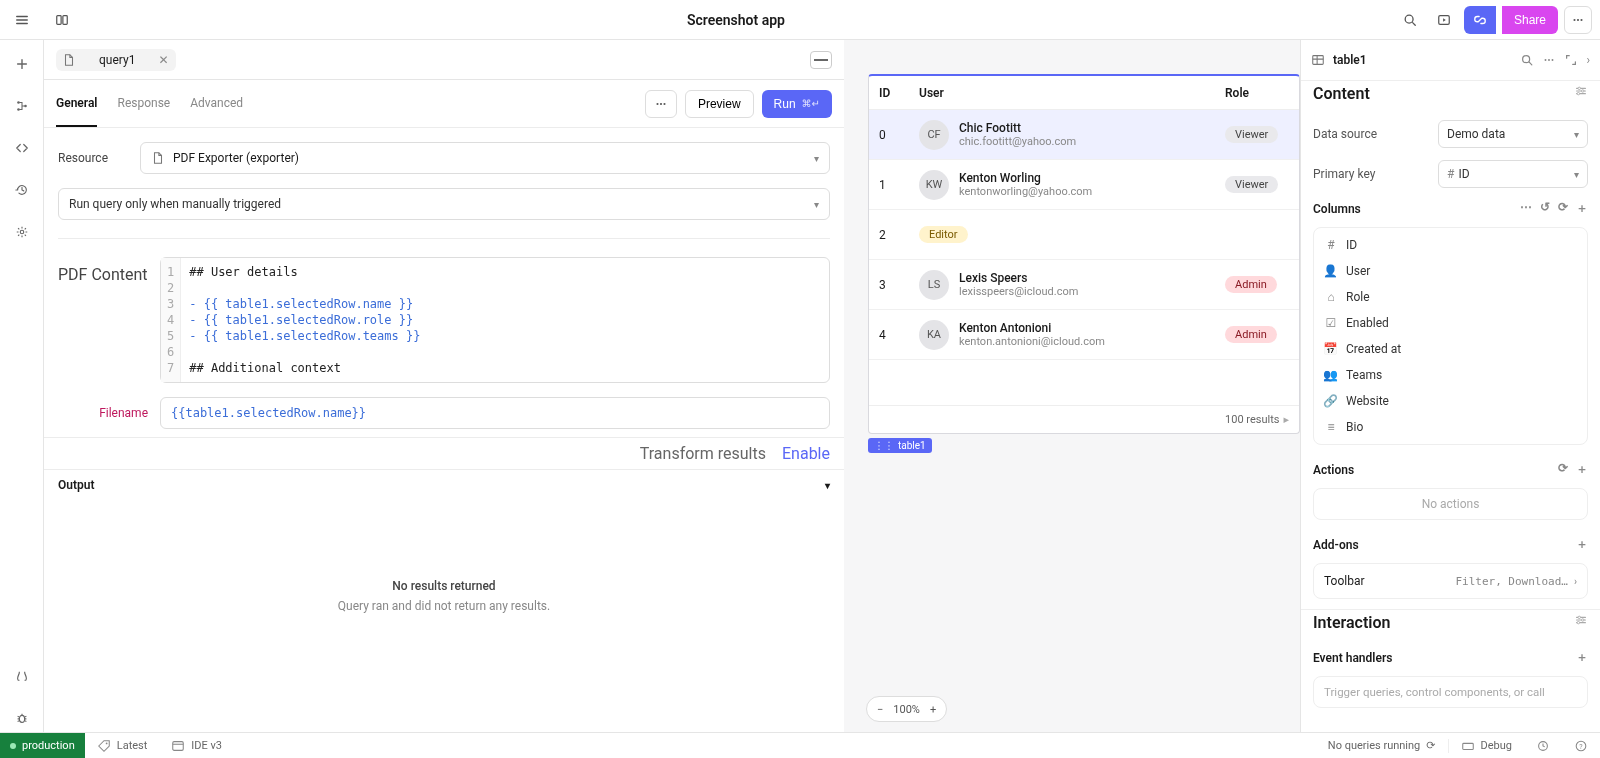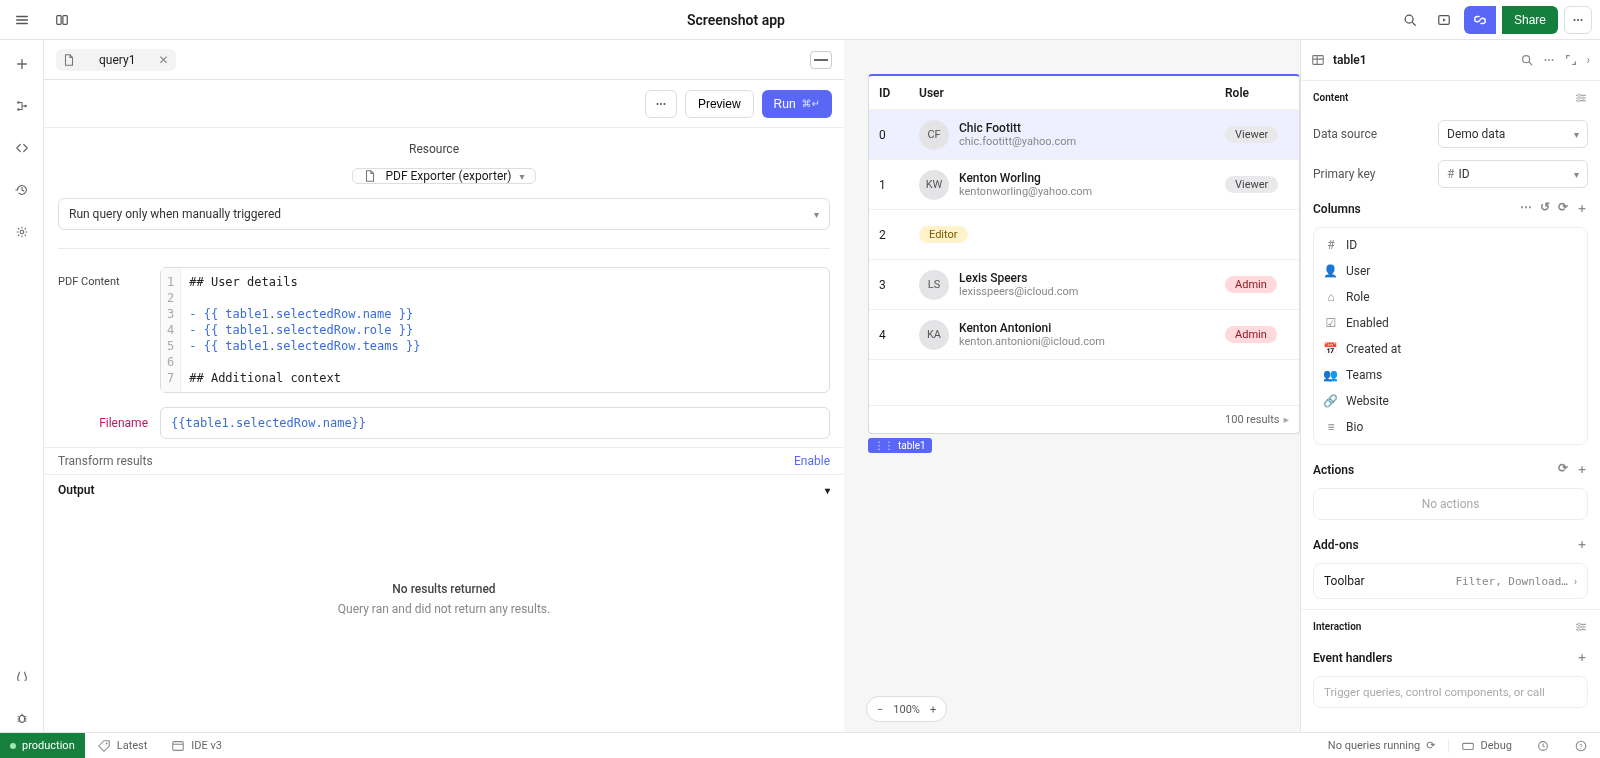--- a/index.html
+++ b/index.html
@@ -5,21 +5,21 @@
 * { box-sizing: border-box; margin: 0; padding: 0; }
 body { font-family: -apple-system, BlinkMacSystemFont, "Segoe UI", Roboto, sans-serif; font-size: 12px; color: #1a1a1a; background: #fff; width: 1600px; height: 758px; overflow: hidden; display: flex; flex-direction: column; }
 
 
 .topbar { height: 40px; border-bottom: 1px solid #e5e5e5; display: flex; align-items: center; padding: 0 8px; }
 .topbar-left { display: flex; gap: 12px; align-items: center; }
 .icon-btn { width: 28px; height: 28px; display: flex; align-items: center; justify-content: center; border-radius: 4px; cursor: pointer; color: #555; }
 .app-title { flex: 1; text-align: center; font-weight: 600; font-size: 14px; }
 .topbar-right { display: flex; gap: 6px; align-items: center; }
 .link-btn { background: #5a67f6; border-radius: 6px 0 0 6px; width: 32px; height: 28px; display: flex; align-items: center; justify-content: center; color: #fff; }
-.share-btn { background: #15803d; color: #fff; border: none; border-radius: 0 6px 6px 0; height: 28px; padding: 0 12px; font-size: 12px; font-weight: 500; cursor: pointer; }
+.share-btn { background: #d946ef; color: #fff; border: none; border-radius: 0 6px 6px 0; height: 28px; padding: 0 12px; font-size: 12px; font-weight: 500; cursor: pointer; }
 .more-btn { border: 1px solid #ddd; border-radius: 6px; }
 
 
 .main-row { flex: 1; display: flex; overflow: hidden; }
 
 
 .left-rail { width: 44px; border-right: 1px solid #e5e5e5; display: flex; flex-direction: column; align-items: center; padding-top: 10px; gap: 14px; }
 .rail-icon { width: 28px; height: 28px; display: flex; align-items: center; justify-content: center; color: #666; cursor: pointer; border-radius: 4px; }
 .rail-spacer { flex: 1; }
 
@@ -36,42 +36,42 @@
 .qp-subtabs { display: flex; gap: 20px; align-items: center; height: 100%; }
 .qp-subtab { font-size: 12px; color: #888; cursor: pointer; height: 100%; display: flex; align-items: center; border-bottom: 2px solid transparent; }
 .qp-subtab.active { color: #111; font-weight: 600; border-bottom-color: #111; }
 .qp-subheader-right { margin-left: auto; display: flex; gap: 8px; align-items: center; }
 .dots-btn { border: 1px solid #ddd; border-radius: 6px; width: 32px; height: 28px; display: flex; align-items: center; justify-content: center; cursor: pointer; }
 .preview-btn { border: 1px solid #ddd; border-radius: 6px; height: 28px; padding: 0 12px; background: #fff; cursor: pointer; font-size: 12px; }
 .run-btn { background: #5a67f6; color: #fff; border: none; border-radius: 6px; height: 28px; padding: 0 12px; font-size: 12px; font-weight: 500; cursor: pointer; display: flex; align-items: center; gap: 6px; }
 .run-kbd { opacity: .8; font-size: 10px; }
 
 .qp-body { padding: 14px 14px 8px 14px; display: flex; flex-direction: column; gap: 14px; overflow: auto; }
-.field-row { display: flex; align-items: center; gap: 12px; flex-direction: column; }
+.field-row { display: flex; align-items: center; gap: 12px; }
 .field-label { width: 70px; color: #444; font-size: 12px; }
 .resource-select { flex: 1; height: 32px; border: 1px solid #ddd; border-radius: 6px; display: flex; align-items: center; padding: 0 10px; gap: 8px; position: relative; }
 .resource-select .chev { margin-left: auto; color: #888; }
 .trigger-select { width: 100%; height: 32px; border: 1px solid #ddd; border-radius: 6px; display: flex; align-items: center; padding: 0 10px; justify-content: space-between; color: #333; }
 .trigger-select .chev { color: #888; }
 
 .divider { height: 1px; background: #ececec; margin: 4px 0; }
 
 .pdf-content-row { display: flex; gap: 12px; }
-.pdf-label { width: 90px; color: #444; font-size: 11px; padding-top: 8px; }
+.pdf-label { width: 90px; color: #444; font-size: 16px; padding-top: 8px; }
 .code-box { flex: 1; border: 1px solid #ddd; border-radius: 6px; display: flex; font-family: ui-monospace, Menlo, Consolas, monospace; font-size: 12px; line-height: 16px; min-height: 120px; }
 .gutter { background: #fafafa; color: #aaa; text-align: right; padding: 6px 6px; border-right: 1px solid #eee; user-select: none; }
 .code-lines { padding: 6px 8px; white-space: pre; flex: 1; }
 .tok-expr { color: #3b6dd8; }
 .tok-bold { font-weight: 400; color: #222; }
 
 .filename-row { display: flex; align-items: center; gap: 12px; }
 .filename-label { width: 90px; text-align: right; color: #be185d; font-size: 12px; }
 .filename-input { flex: 1; height: 32px; border: 1px solid #ddd; border-radius: 6px; padding: 0 10px; font-family: ui-monospace, Menlo, Consolas, monospace; font-size: 12px; color: #3b6dd8; background: #fff; }
 
-.transform-row { display: flex; align-items: center; justify-content: space-between; border-top: 1px solid #ececec; border-bottom: 1px solid #ececec; padding: 6px 14px; font-size: 12px; color: #666; }
+.transform-row { display: flex; align-items: center; justify-content: flex-end; border-top: 1px solid #ececec; border-bottom: 1px solid #ececec; padding: 6px 14px; font-size: 16px; color: #666; gap: 16px; }
 .transform-row .enable { color: #5a67f6; cursor: pointer; }
 
 .output-header { display: flex; align-items: center; justify-content: space-between; padding: 8px 14px; font-weight: 600; font-size: 12px; }
 .output-body { flex: 1; display: flex; flex-direction: column; align-items: center; justify-content: center; color: #888; gap: 6px; padding-bottom: 40px; }
 .output-body .title { color: #444; font-weight: 500; }
 
 
 .canvas { flex: 1; background: #f6f6f7; position: relative; overflow: hidden; }
 .table-frame { position: absolute; left: 24px; top: 34px; right: 0; height: 360px; background: #fff; border: 1px solid #d9d9de; border-top: 2px solid #5a67f6; border-radius: 4px; overflow: hidden; display: flex; flex-direction: column; }
 .thead { display: flex; height: 34px; align-items: center; border-bottom: 1px solid #eee; font-weight: 600; font-size: 12px; }
@@ -94,21 +94,21 @@
 .sel-chip { position: absolute; left: 24px; top: 398px; background: #5a67f6; color: #fff; font-size: 10px; padding: 2px 6px; border-radius: 3px; display: flex; align-items: center; gap: 4px; }
 .sel-chip .dots { opacity: .8; }
 
 .zoom-ctrl { position: absolute; left: 22px; bottom: 10px; background: #fff; border: 1px solid #ddd; border-radius: 14px; height: 26px; display: flex; align-items: center; gap: 10px; padding: 0 10px; font-size: 11px; color: #555; }
 
 
 .inspector { width: 300px; border-left: 1px solid #e5e5e5; display: flex; flex-direction: column; overflow: auto; }
 .insp-head { height: 40px; display: flex; align-items: center; padding: 0 10px; gap: 8px; }
 .insp-title { font-weight: 600; }
 .insp-head-right { margin-left: auto; display: flex; gap: 8px; color: #777; }
-.insp-section-head { height: 34px; display: flex; align-items: center; justify-content: space-between; padding: 3px 12px; font-weight: 600; font-size: 10px; border-top: 1px solid #eee; }
+.insp-section-head { height: 34px; display: flex; justify-content: space-between; padding: 3px 12px; font-weight: 600; font-size: 16px; border-top: 1px solid #eee; }
 .insp-field { display: flex; align-items: center; justify-content: space-between; padding: 6px 12px; gap: 4px; font-size: 12px; }
 .insp-field label { color: #555; }
 .insp-select { height: 28px; border: 1px solid #ddd; border-radius: 6px; padding: 0 8px; min-width: 150px; display: flex; align-items: center; justify-content: space-between; background: #fff; color: #333; }
 .insp-select .hash { color: #888; margin-right: 4px; }
 .insp-select .chev { color: #888; }
 
 .columns-head { display: flex; align-items: center; padding: 6px 12px; font-weight: 600; font-size: 12px; gap: 6px; }
 .columns-head .tools { margin-left: auto; display: flex; gap: 8px; color: #888; }
 .columns-list { border: 1px solid #eee; border-radius: 8px; margin: 4px 12px 10px 12px; padding: 4px 0; }
 .col-item { display: flex; align-items: center; gap: 8px; padding: 6px 10px; font-size: 12px; color: #333; cursor: pointer; }
@@ -239,20 +239,25 @@
           </svg>
         <span>query1</span>
         <span class="close">✕</span>
       </div>
       <div class="qp-header-right">
         <div class="maximize-box"></div>
       </div>
     </div>
 
     <div class="qp-subheader">
+      <div class="qp-subtabs">
+        <div class="qp-subtab active">General</div>
+        <div class="qp-subtab">Response</div>
+        <div class="qp-subtab">Advanced</div>
+      </div>
       <div class="qp-subheader-right">
         <div class="dots-btn">
           <svg class="sm-icon" viewBox="0 0 16 16">
               <circle cx="4" cy="8" r="1.2" fill="#555"></circle>
               <circle cx="8" cy="8" r="1.2" fill="#555"></circle>
               <circle cx="12" cy="8" r="1.2" fill="#555"></circle>
             </svg>
         </div>
         <button class="preview-btn">Preview</button>
         <button class="run-btn">

